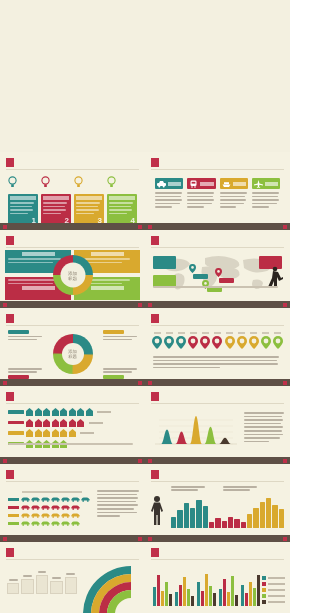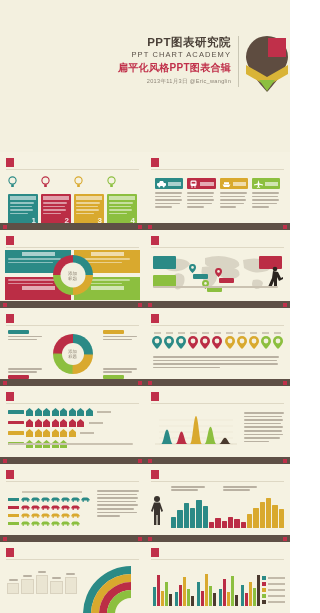--- a/index.html
+++ b/index.html
@@ -132,38 +132,20 @@
   .s12lg{position:absolute;right:5px;top:34px;}
   .s12lgr{display:flex;align-items:center;margin-bottom:2px;}
   .s12sw{width:4px;height:4px;margin-right:2px;}
   .s12tx{width:17px;height:2px;background:#c3bbaa;}
 </style>
 </head>
 <body>
 
 <div class="page">
 
-  <div class="hero">
-    <div class="hero-inner">
-      <div class="hero-text">
-        <div class="h-cn">PPT图表研究院</div>
-        <div class="h-en">PPT CHART ACADEMY</div>
-        <div class="h-sub">扁平化风格PPT图表合辑</div>
-        <div class="h-date">2013年11月3日 @Eric_wanglin</div>
-      </div>
-      <div class="logo">
-        <svg width="42" height="56" viewBox="0 0 42 56">
-          <path d="M21 0 A21 21 0 0 1 42 21 C42 34 21 56 21 56 C21 56 0 34 0 21 A21 21 0 0 1 21 0 Z" fill="#5e4c40"></path>
-          <path d="M22 2 L40 2 L40 21 L22 21 Z" fill="#c0304a"></path>
-          <path d="M0 29 L21 41 L42 29 L42 38 L21 50 L0 38 Z" fill="#d9b437"></path>
-          <path d="M13 44 L29 44 L21 55 Z" fill="#8cbf3f"></path>
-        </svg>
-      </div>
-    </div>
-  </div>
 
   <div class="grid">
 
     <div class="slide">
       <div class="body">
         <div class="s-title">
           <span class="s-sq"></span>
           <span class="s-tt"><span class="s-t1"></span>
           <span class="s-t2"></span></span>
         </div>

